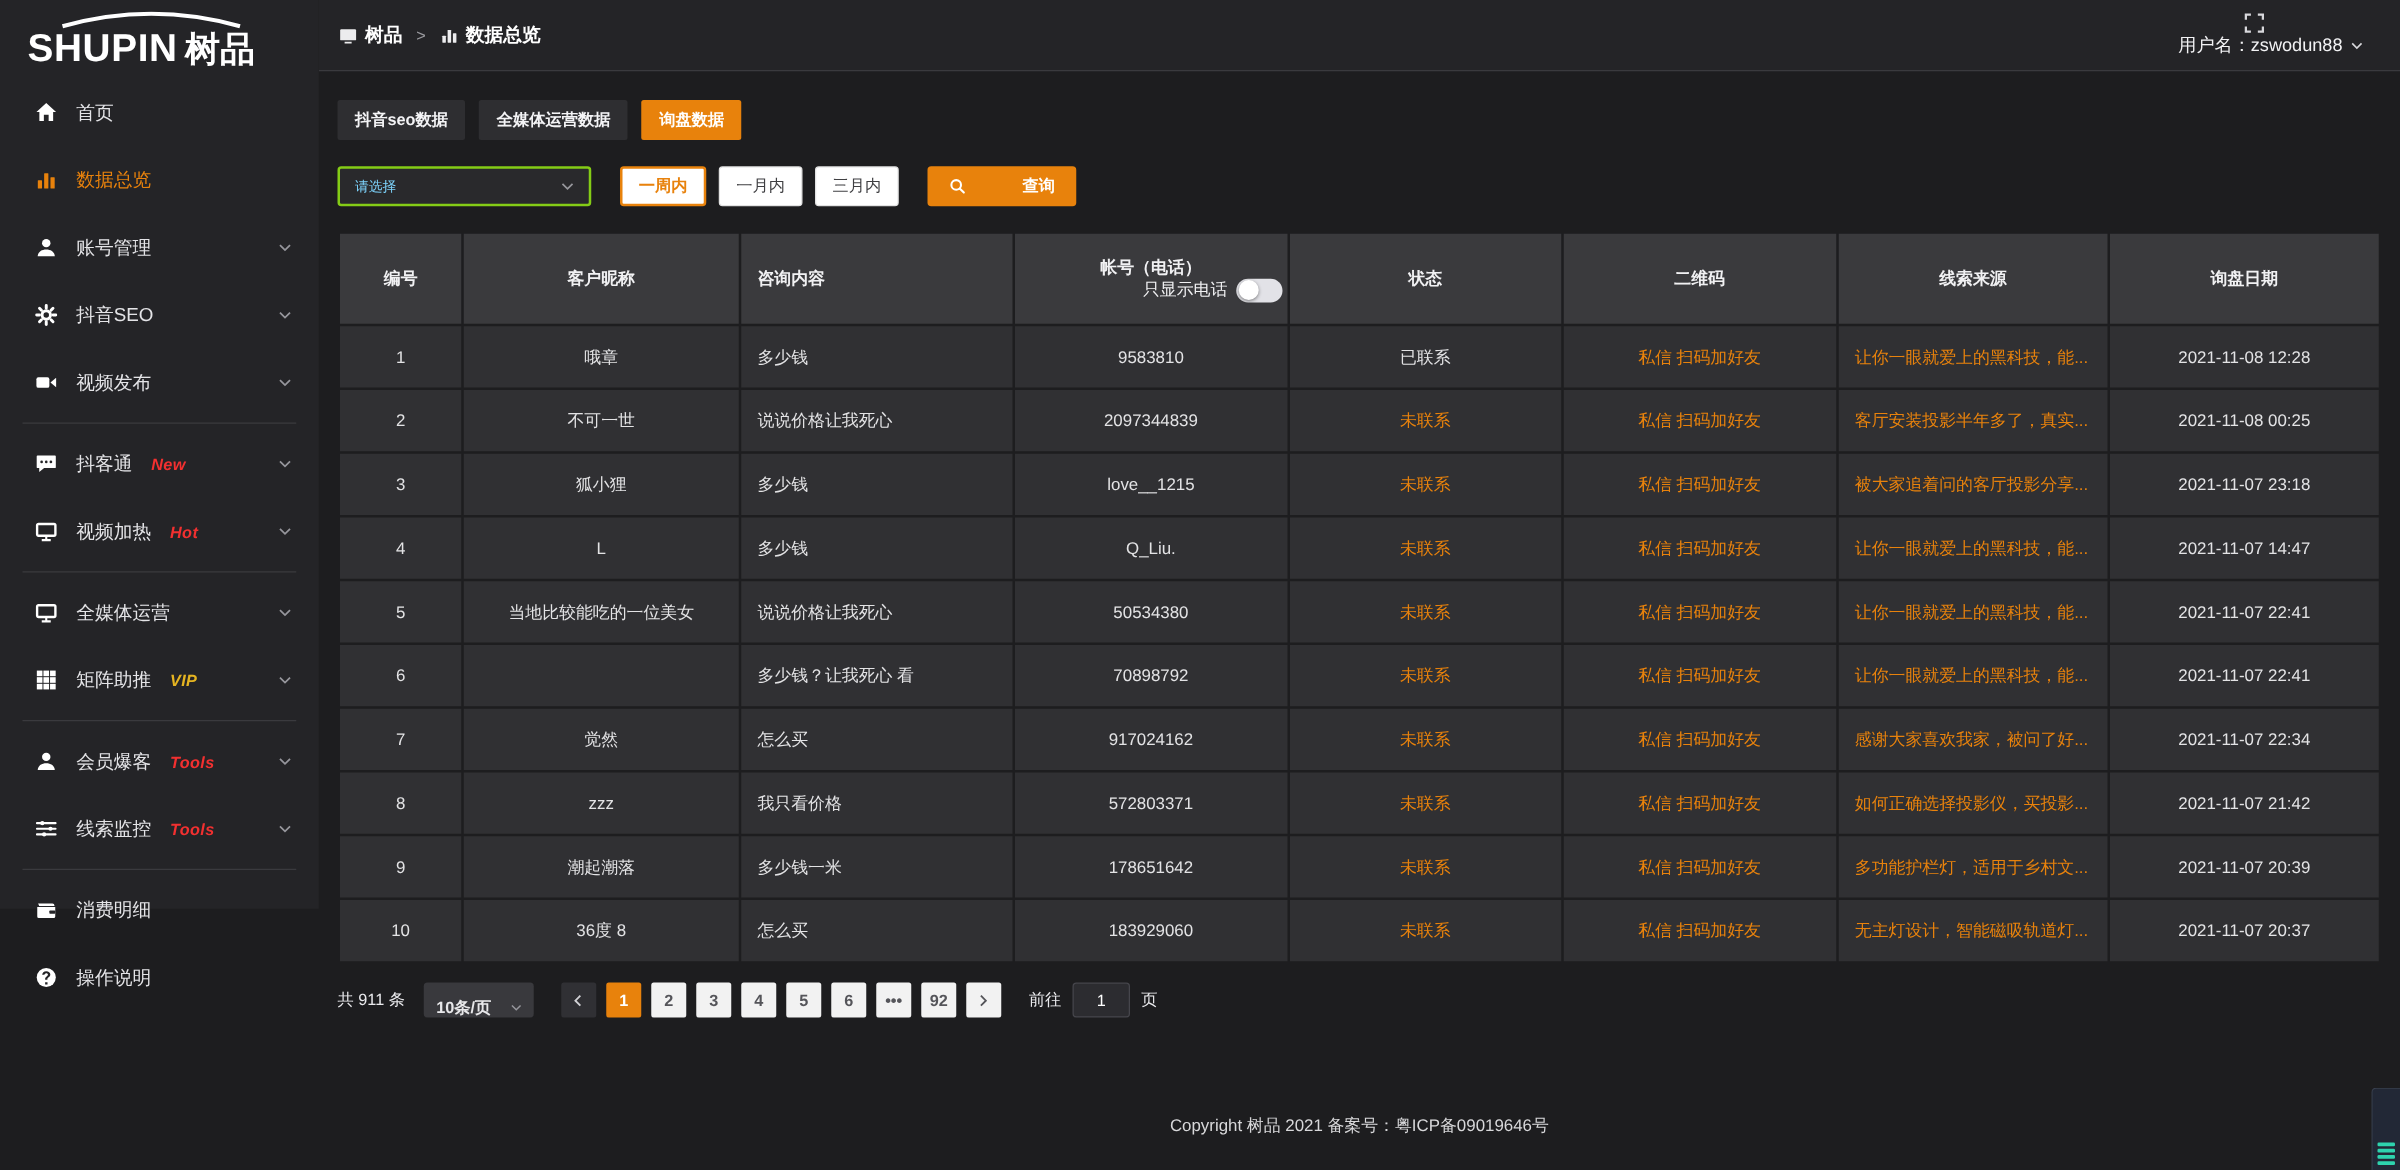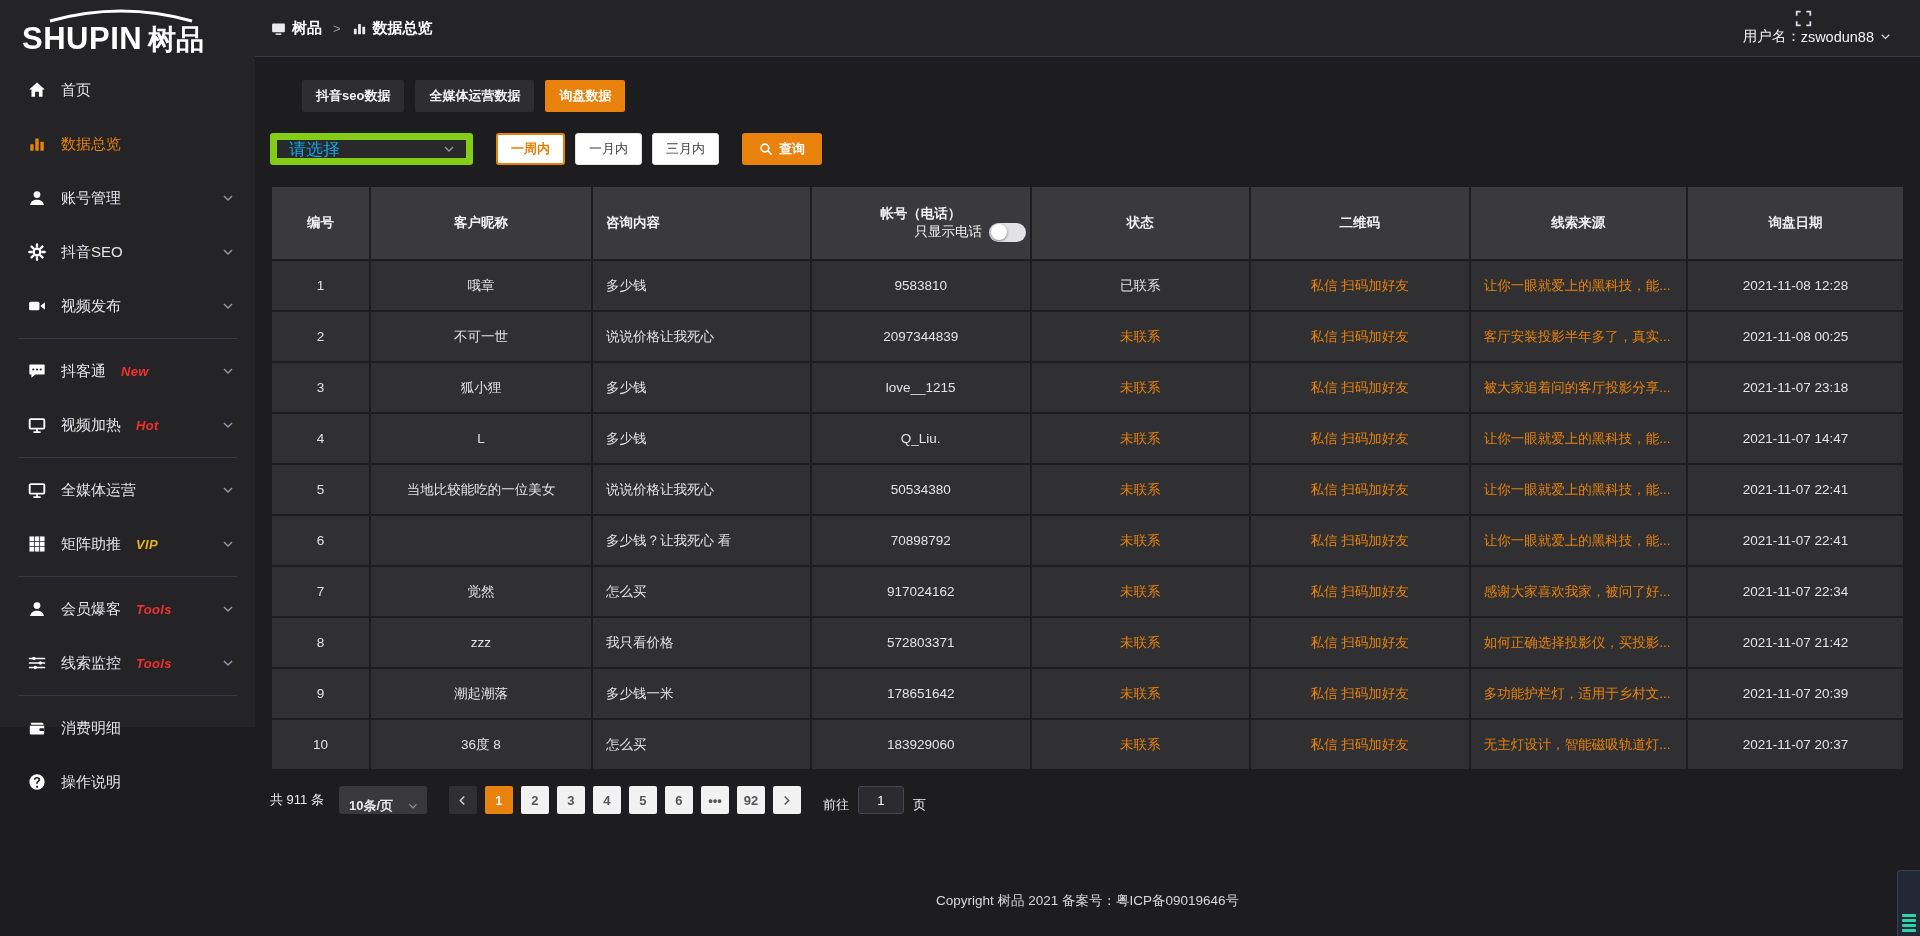--- a/index.html
+++ b/index.html
@@ -40,37 +40,37 @@
   .bc-sep { color:#9b9ba0; margin:0 11px; font-size:13px; font-weight:normal; }
   .topbar-right { display:flex; align-items:center;flex-direction:column; }
   .fs-icon { width:17px; height:17px; color:#d8d8dc; margin-right:28px; cursor:pointer; }
   .fs-icon svg { width:100%; height:100%; }
   .user-box { display:flex; align-items:center; font-size:14.5px; color:#f2f2f4; cursor:pointer; }
   .user-box .chevron { width:13px; height:13px; margin-left:5px; color:#d8d8dc; }
 
   .content { flex:1 0 auto; padding:23px 15px 0 15px; }
 
   
-  .tabs { display:flex; gap:11px;margin-left:32px; }
+  .tabs { display:flex; gap:11px; }
   .tab { height:32px; padding:0 14px; background:#2e2e31; color:#f4f4f6; font-size:13px; font-weight:bold;
          display:flex; align-items:center; border-radius:2px; cursor:pointer; }
   .tab.active { background:#E8820C; color:#fff; }
 
   
   .filters { display:flex; align-items:center; margin-top:21px; }
-  .select { width:203px; height:32px; background:#29292c; border:7px solid #84cc16; border-radius:3px;
+  .select { width:203px; height:32px; background:#29292c; border:2px solid #84cc16; border-radius:3px;
             display:flex; align-items:center; justify-content:space-between; padding:0 10px 0 12px;
-            color:#0ea5e9; font-size:17px; cursor:pointer; margin-right:23px; }
+            color:#7dd3fc; font-size:11px; cursor:pointer; margin-right:23px; }
   .select .chevron { width:14px; height:14px; margin-left:8px; }
   .range-btn { height:32px; padding:0 13px; background:#ffffff; color:#3f3f42; font-size:13px;
                border:1px solid #e2e2e2; border-radius:3px; display:flex; align-items:center; justify-content:center;
                margin-right:10px; cursor:pointer; }
   .range-btn.active { color:#E8820C; border:2px solid #E8820C; font-weight:bold; }
   .search-btn { height:32px; background:#E8820C; color:#ffffff; border-radius:3px; display:flex; align-items:center;
-                padding:0 17px; font-size:13px; font-weight:bold; margin-left:13px; cursor:pointer; }
+                padding:0 17px; font-size:13px; font-weight:bold; margin-left:13px; cursor:pointer;gap:39px; }
   .search-btn .s-icon { width:14px; height:14px; margin-right:6px; color:#fff; }
   .search-btn .s-icon svg { width:100%; height:100%; }
 
   
   .table-wrap { margin-top:20px; }
   table { width:100%; border-collapse:separate; border-spacing:2px; table-layout:fixed; }
   th { background:#3a3a3d; color:#f1f1f3; font-size:13.5px; font-weight:bold; height:72px;
        text-align:center; vertical-align:middle; padding:0 4px; }
   td { background:#303033; color:#e3e3e5; font-size:13.5px; height:49px; text-align:center;
        vertical-align:middle; padding:0 8px; overflow:hidden; white-space:nowrap; text-overflow:ellipsis; }
@@ -87,21 +87,21 @@
   .pagination { display:flex; align-items:center; margin-top:15px; font-size:13px; color:#ebebee; }
   .total { margin-right:15px; }
   .page-size { width:88px; height:28px; background:#39393d; border-radius:3px; display:flex; align-items:center;
                justify-content:space-between; padding:12px 8px 0 10px; color:#e8e8ea; margin-right:22px; cursor:pointer; font-weight:bold; }
   .page-size .chevron { width:12px; height:12px; }
   .page-btn { min-width:28px; height:28px; padding:0 4px; background:#f2f2f2; color:#55555a; display:flex; align-items:center;
               justify-content:center; border-radius:2px; margin-right:8px; font-weight:bold; font-size:13px; cursor:pointer; }
   .page-btn.active { background:#E8820C; color:#ffffff; }
   .page-btn.prev { background:#303034; color:#d2d2d6; }
   .page-btn .chevron { width:13px; height:13px; margin:0; color:inherit; }
-  .jump { display:flex; align-items:flex-end; margin-left:14px; }
+  .jump { display:flex; align-items:center; margin-left:14px; }
   .jump-input { width:46px; height:28px; background:#2c2c30; border:1px solid #46464c; border-radius:3px;
                 color:#ffffff; text-align:center; font-size:13px; margin:0 9px;
                 font-family:"Liberation Sans","DejaVu Sans",sans-serif; }
 
   
   .footer { flex:none; text-align:center; color:#d8d8da; font-size:13.5px; padding:0 0 26px 0; margin-top:auto; }
 
   
   .corner-widget { position:absolute; right:0; bottom:0; width:23px; height:66px; background:#222836;
                    border:1px solid #39404f; border-right:none; border-bottom:none; border-radius:4px 0 0 0;

